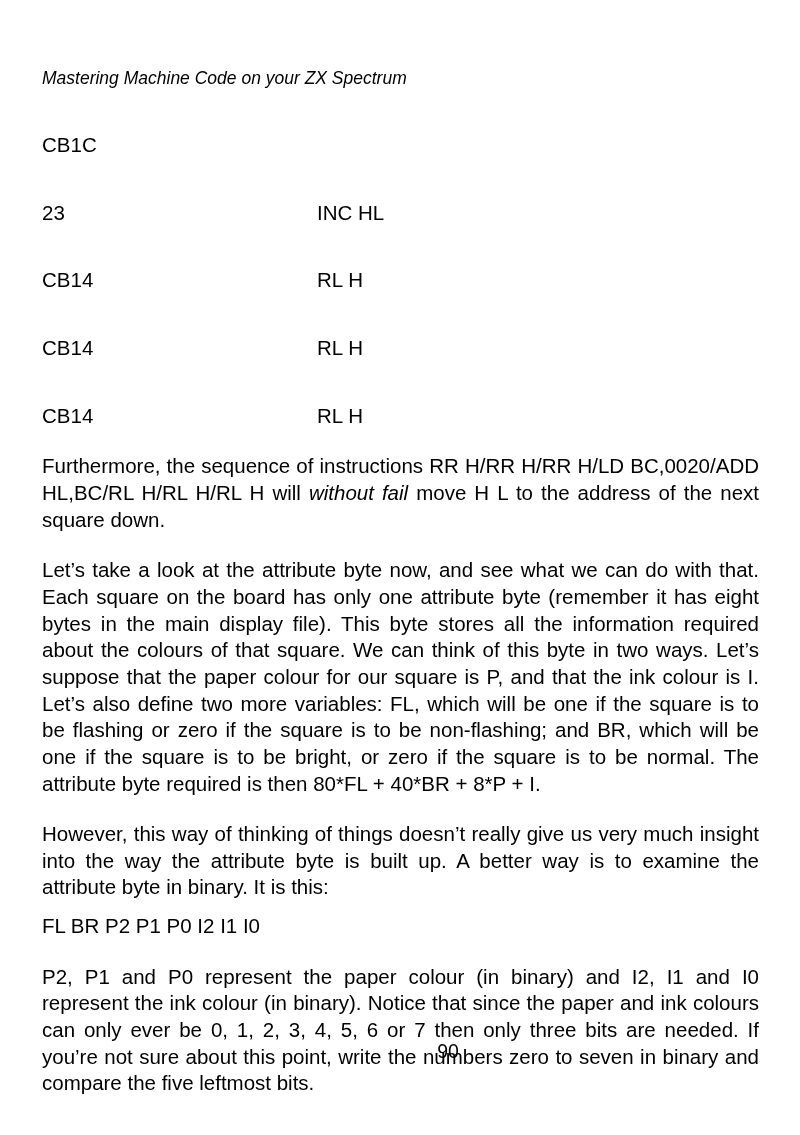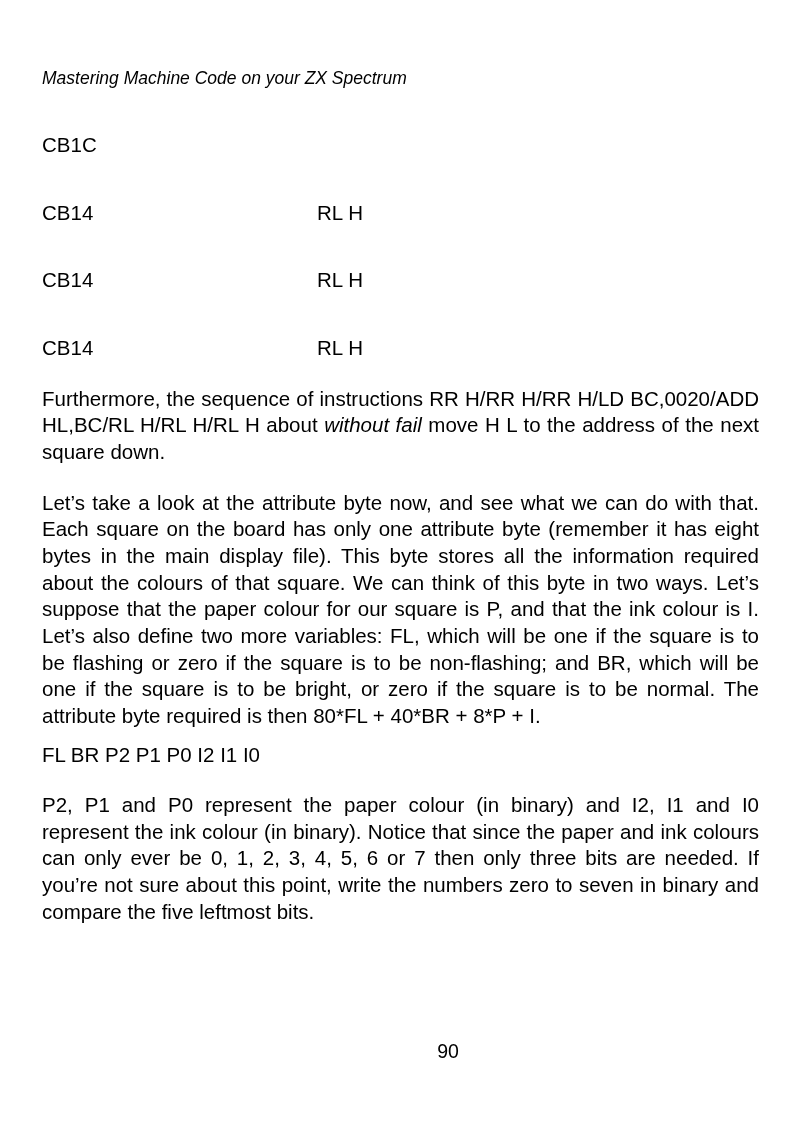--- a/index.html
+++ b/index.html
@@ -67,37 +67,42 @@
 
 <div class="page">
 
   <div class="running-header">Mastering Machine Code on your ZX Spectrum</div>
 
   <div class="code-listing">
     <div class="code-row">
         <span class="opcode">CB1C</span>
       </div>
     <div class="code-row">
+        <span class="opcode">23</span>
+        <span class="mnemonic">INC HL</span>
+      </div>
+    <div class="code-row">
         <span class="opcode">CB14</span>
         <span class="mnemonic">RL H</span>
       </div>
     <div class="code-row">
         <span class="opcode">CB14</span>
         <span class="mnemonic">RL H</span>
       </div>
     <div class="code-row">
         <span class="opcode">CB14</span>
         <span class="mnemonic">RL H</span>
       </div>
   </div>
 
-  <p class="body-para"><span>Furthermore, the sequence of instructions RR H/RR H/RR H/LD BC,0020/ADD HL,BC/RL H/RL H/RL H about </span><em>without fail</em><span> move H L to the address of the next square down.</span></p>
+  <p class="body-para"><span>Furthermore, the sequence of instructions RR H/RR H/RR H/LD BC,0020/ADD HL,BC/RL H/RL H/RL H will </span><em>without fail</em><span> move H L to the address of the next square down.</span></p>
 
   <p class="body-para">Let’s take a look at the attribute byte now, and see what we can do with that. Each square on the board has only one attribute byte (remember it has eight bytes in the main display file). This byte stores all the information required about the colours of that square. We can think of this byte in two ways. Let’s suppose that the paper colour for our square is P, and that the ink colour is I. Let’s also define two more variables: FL, which will be one if the square is to be flashing or zero if the square is to be non-flashing; and BR, which will be one if the square is to be bright, or zero if the square is to be normal. The attribute byte required is then 80*FL + 40*BR + 8*P + I.</p>
 
+  <p class="body-para">However, this way of thinking of things doesn’t really give us very much insight into the way the attribute byte is built up. A better way is to examine the attribute byte in binary. It is this:</p>
 
   <p class="plain-line">FL BR P2 P1 P0 I2 I1 I0</p>
 
   <p class="body-para">P2, P1 and P0 represent the paper colour (in binary) and I2, I1 and I0 represent the ink colour (in binary). Notice that since the paper and ink colours can only ever be 0, 1, 2, 3, 4, 5, 6 or 7 then only three bits are needed. If you’re not sure about this point, write the numbers zero to seven in binary and compare the five leftmost bits.</p>
 
 
   <div class="page-number">90</div>
 
 </div>
 

